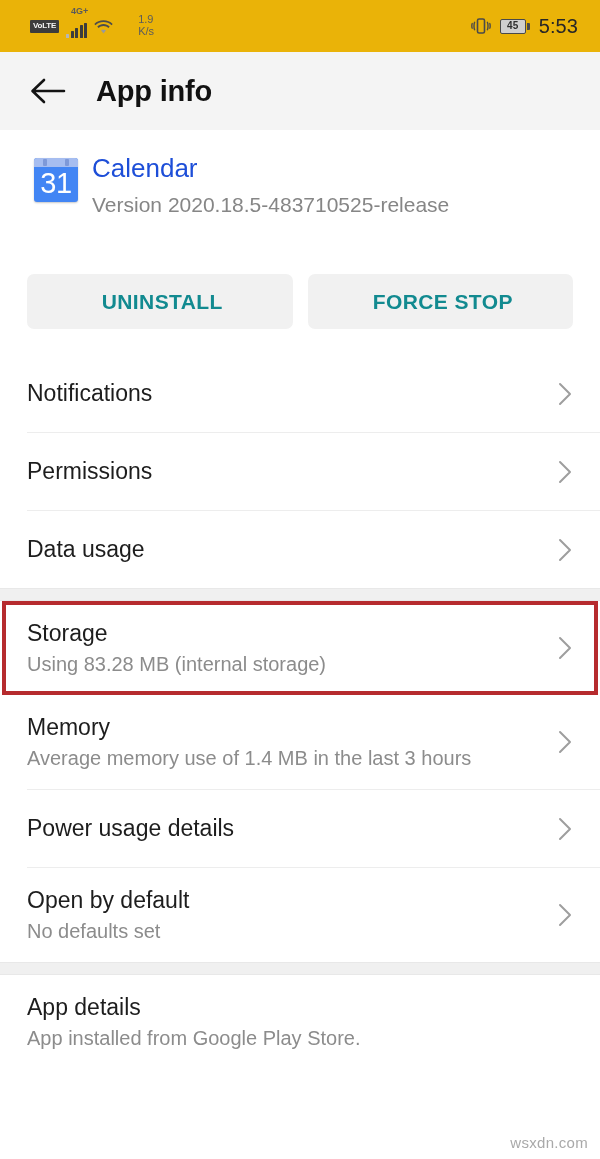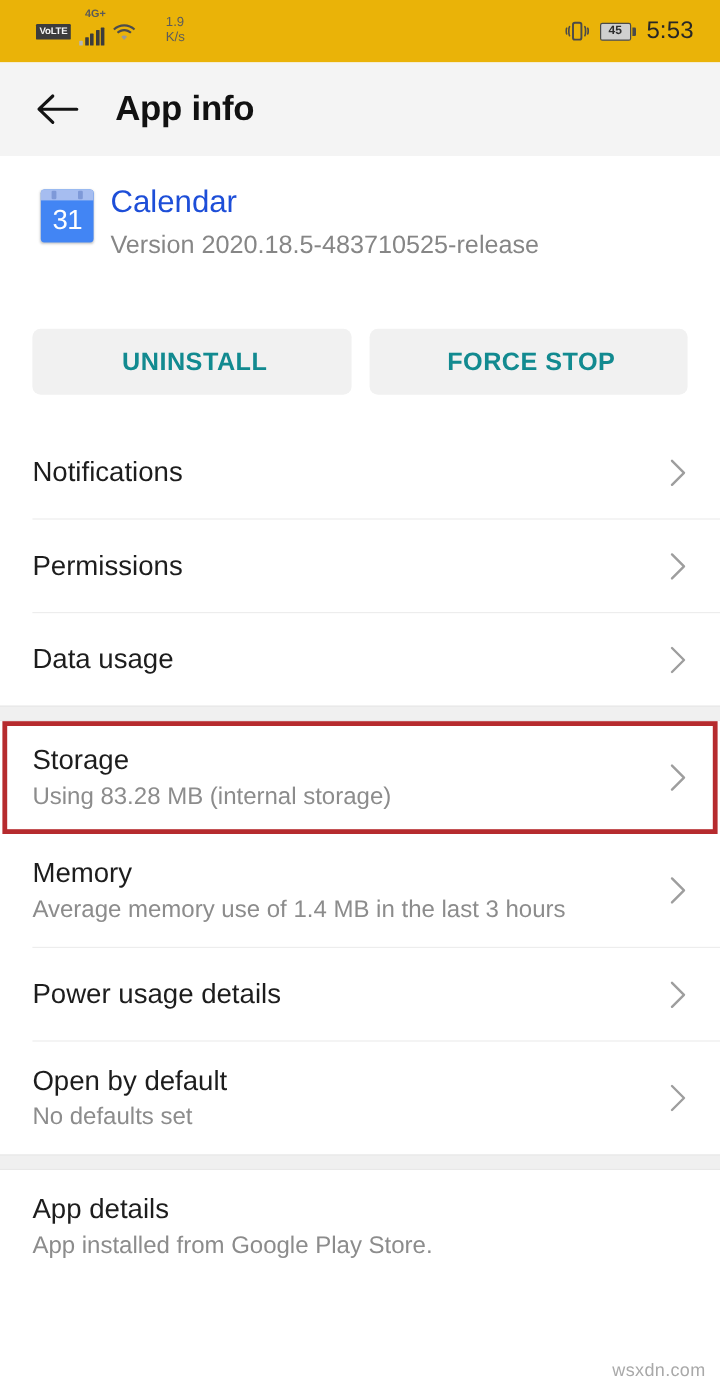--- a/index.html
+++ b/index.html
@@ -197,21 +197,21 @@
   }
   .cal-ring.l { left: 9px; }
   .cal-ring.r { right: 9px; }
   .cal-day {
     position: absolute;
     top: 9px; left: 0; right: 0; bottom: 0;
     display: flex;
     align-items: center;
     justify-content: center;
     color: #ffffff;
-    font-size: 23px;
+    font-size: 29px;
     letter-spacing: -0.5px;
     padding-bottom: 2px;
     box-sizing: border-box;
   }
   .app-meta {
     margin-left: 8px;
     padding-top: 0px;
   }
   .app-name {
     font-size: 26px;

